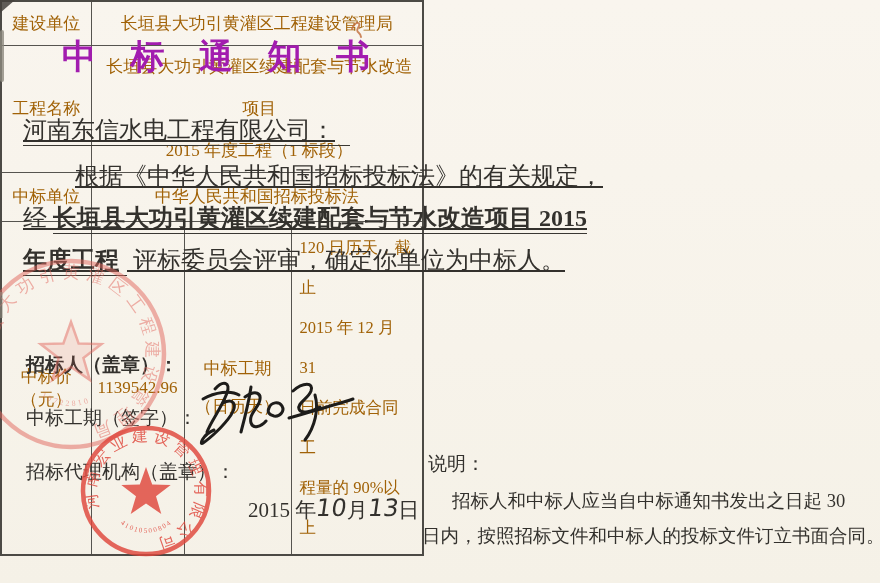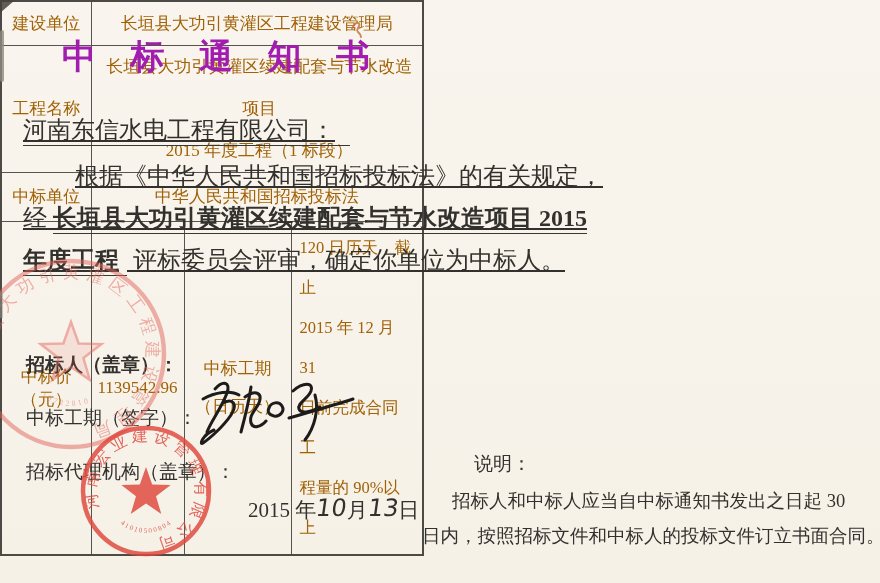--- a/index.html
+++ b/index.html
@@ -31,21 +31,21 @@
   
   .award-table{left:422px;top:31px;border-collapse:collapse;table-layout:fixed;width:422px;
     font-size:17px;}
   .award-table td{border:1.5px solid #56544f;text-align:center;vertical-align:middle;
     padding:0 5px;color:#a16207;}
   .award-table{border:2px solid #4c4a45;}
   td.val-left{text-align:center;line-height:42px;padding-left:10px;}
   td.duration-cell{text-align:left;line-height:40px;font-size:16.5px;padding:6px 9px 6px 8px;}
   td.period-cell{line-height:38px;margin-top:19px;}
   
-  .notes-head{left:428px;top:451px;font-size:19px;margin-left:46px;}
+  .notes-head{left:428px;top:451px;font-size:19px;}
   .notes-line1{left:452px;top:488px;font-size:18.5px;white-space:nowrap;}
   .notes-line2{left:422px;top:523px;font-size:18.5px;white-space:nowrap;}
   
   .seal1{left:-27px;top:254px;opacity:0.5;}
   .seal2{left:76px;top:421px;opacity:0.82;}
   .sig{left:193px;top:369px;}
   svg text{font-family:"Liberation Serif","DejaVu Serif",serif;}
   
   .corner-mark{left:0;top:0;width:0;height:0;
     border-top:13px solid #45413c;border-right:15px solid transparent;opacity:.85;}

